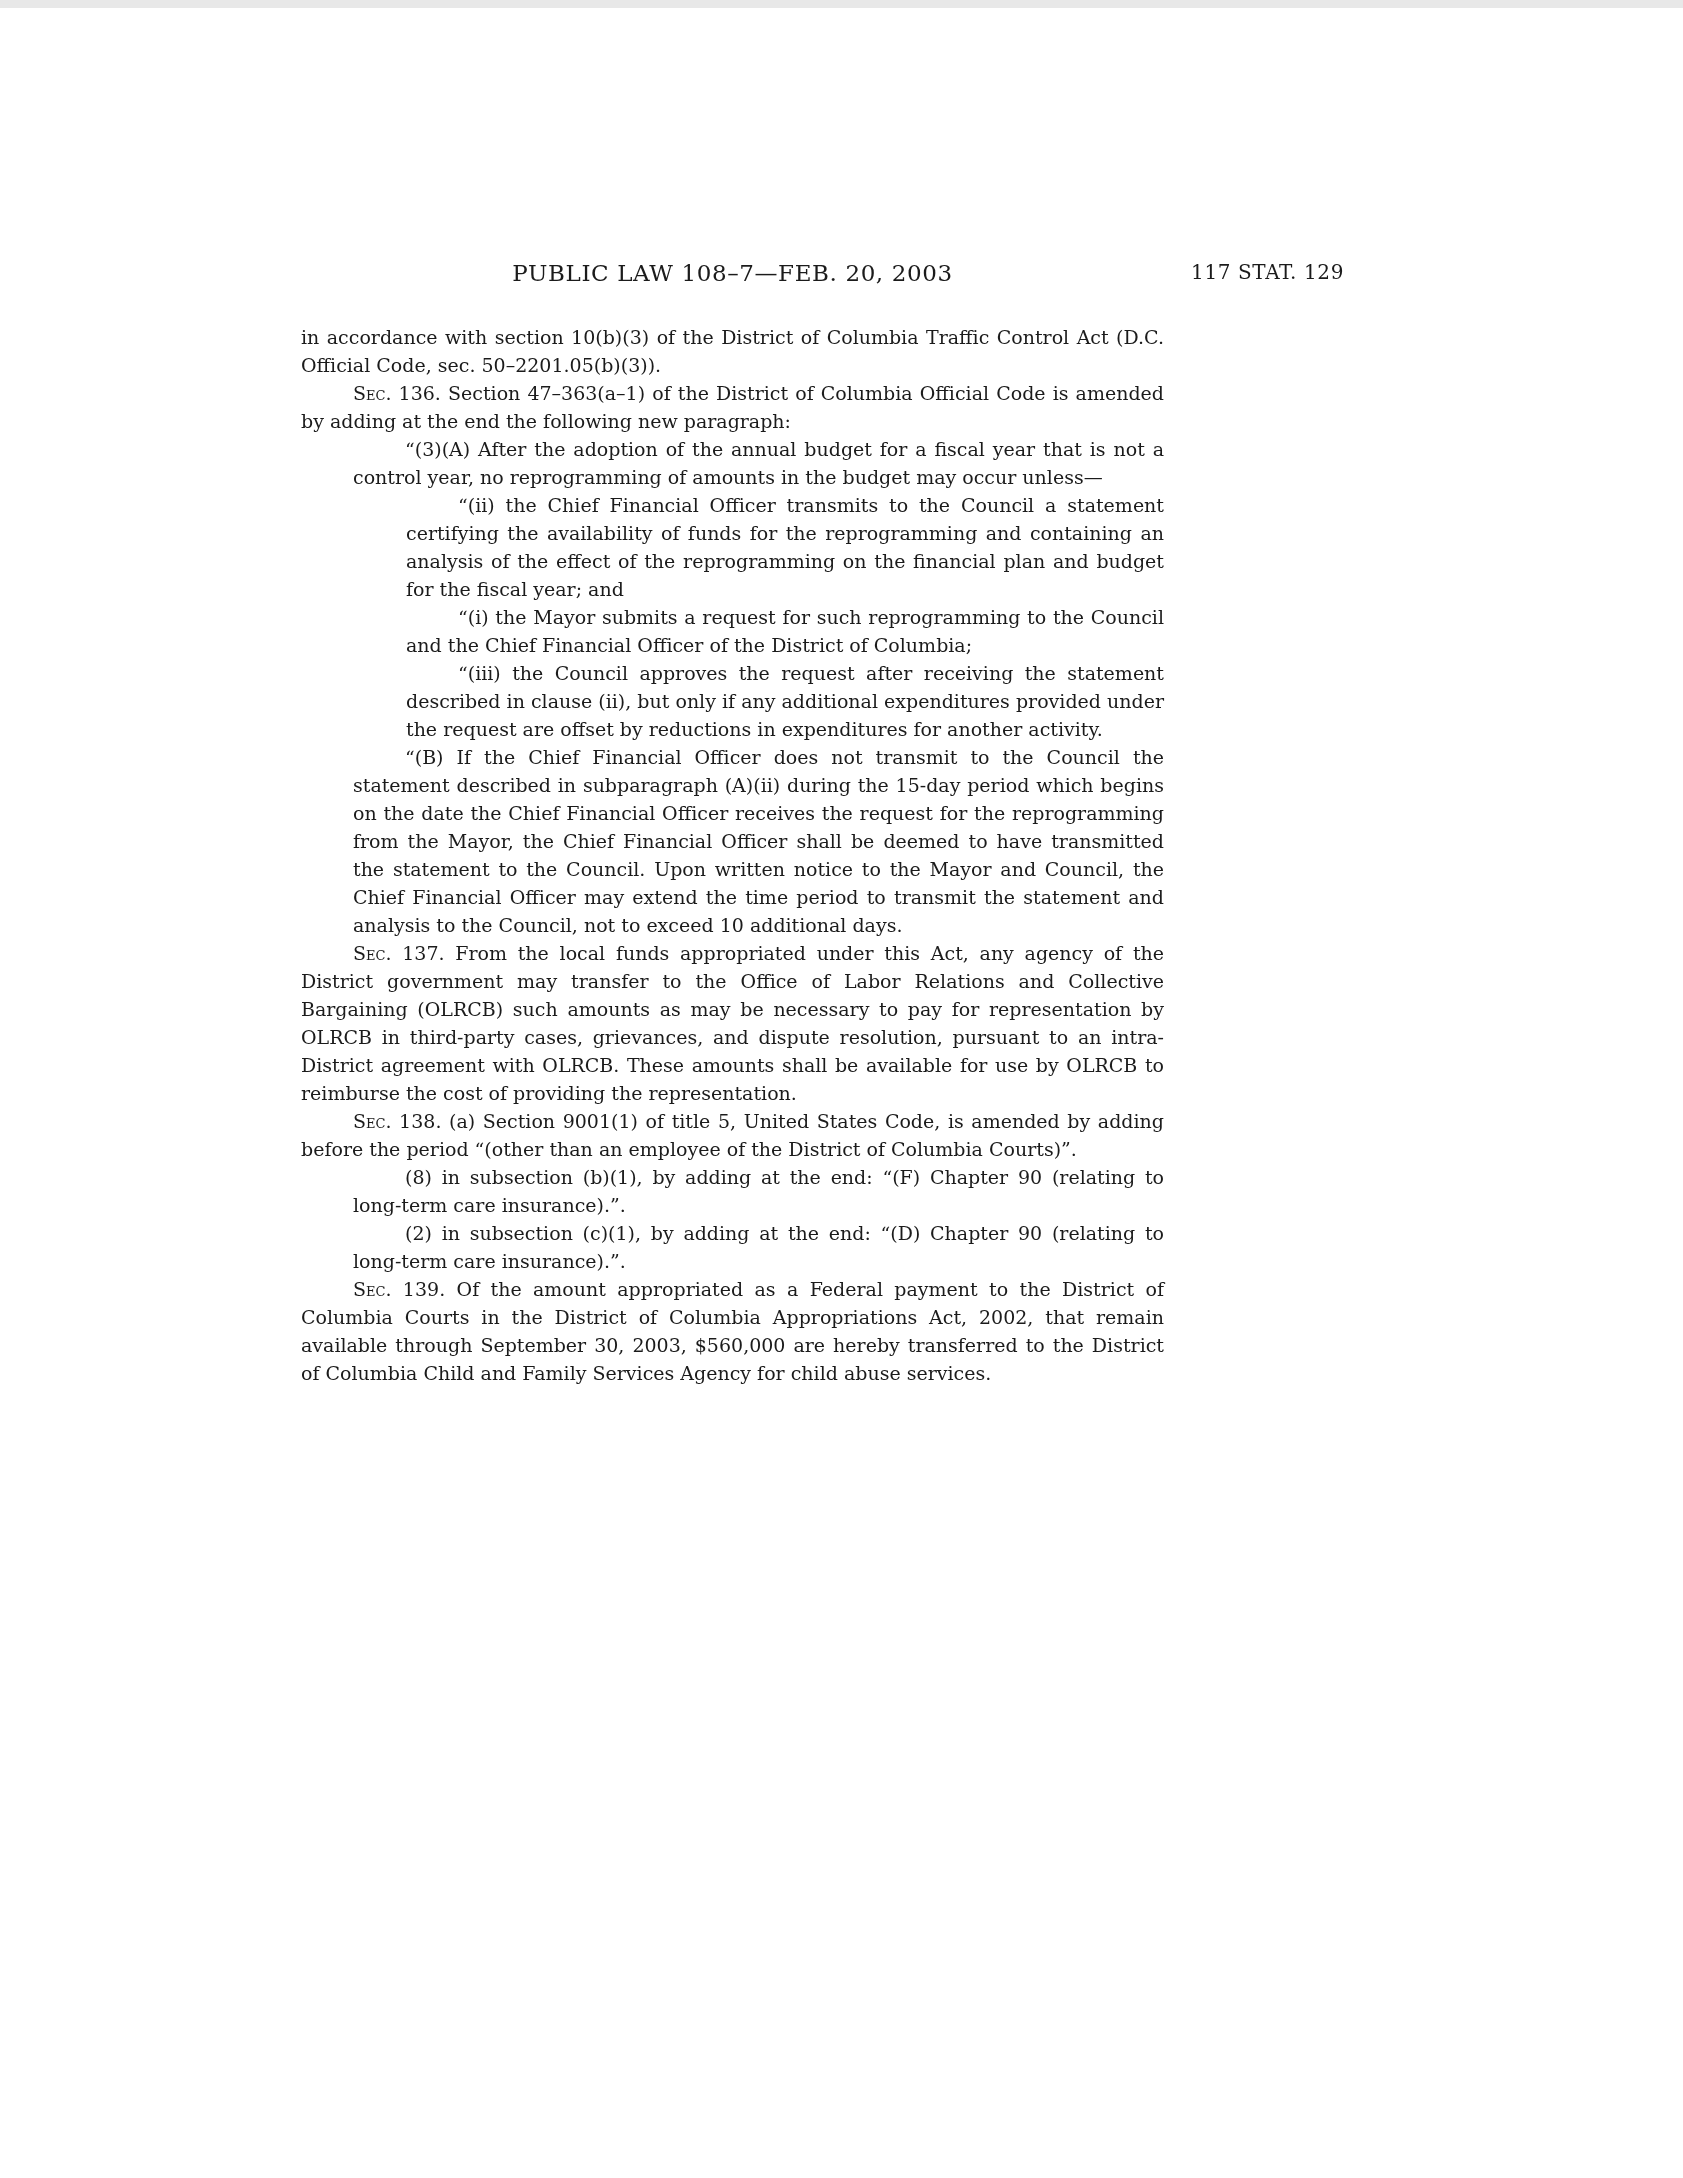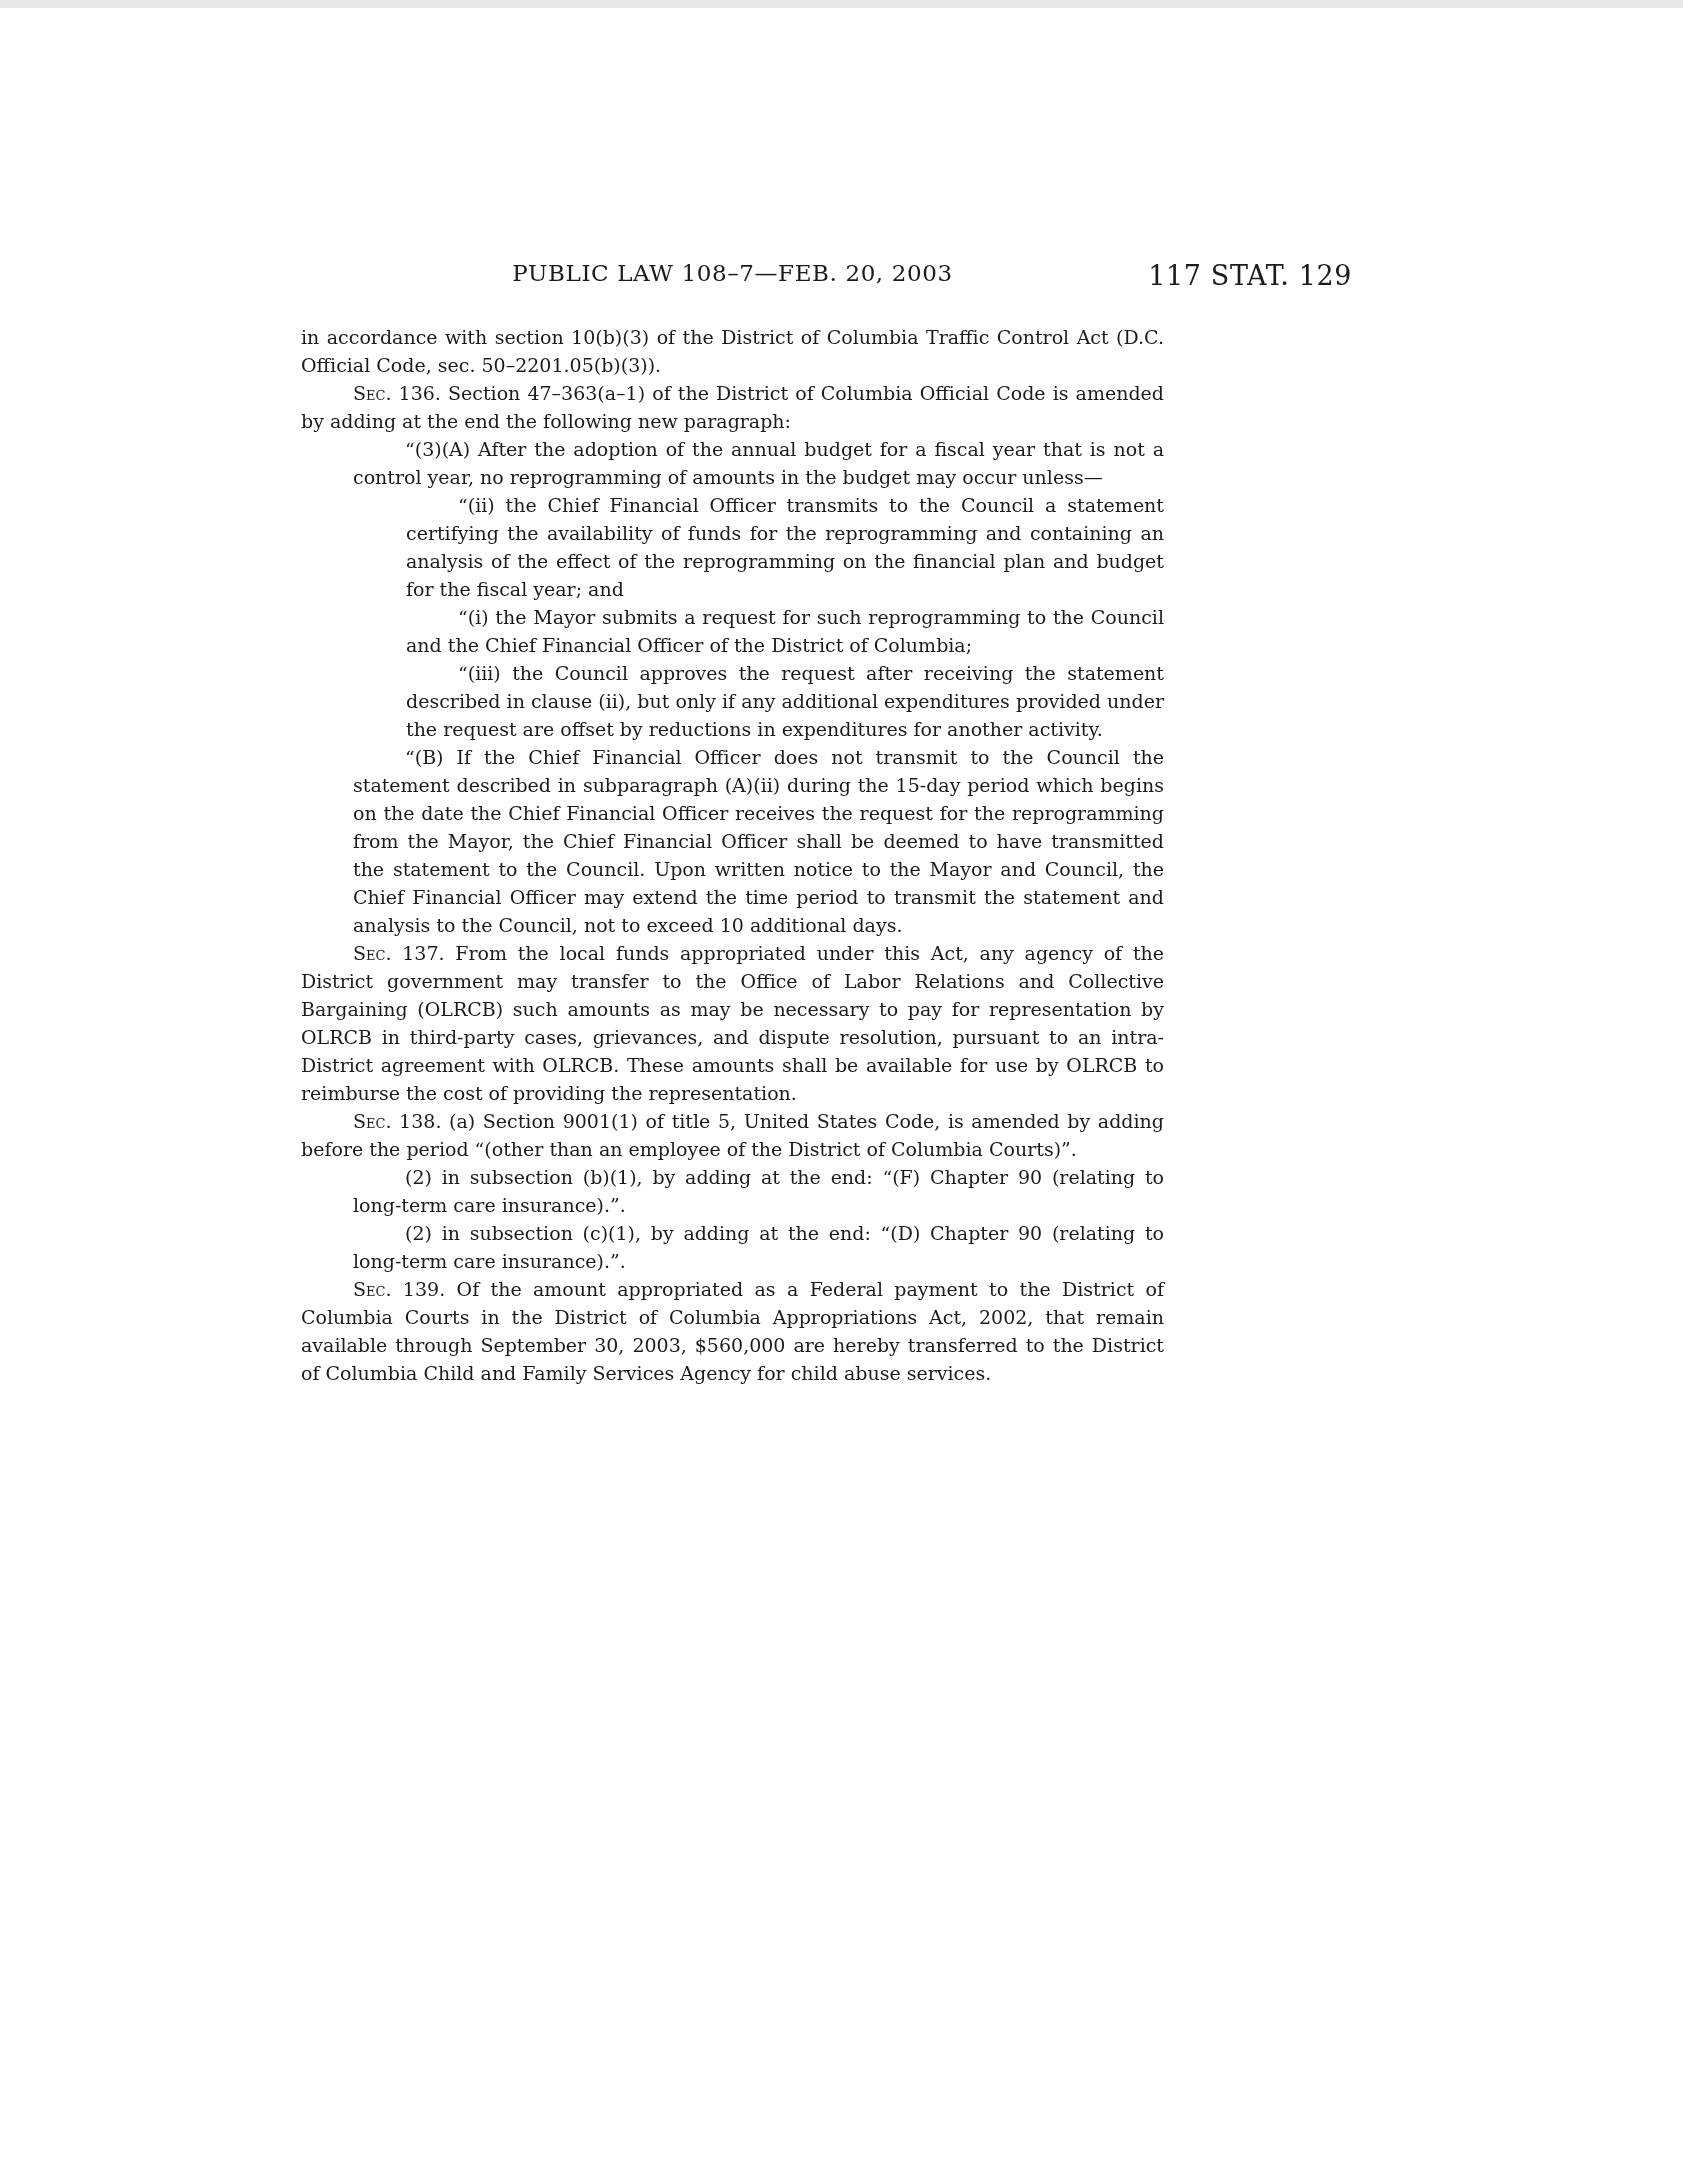--- a/index.html
+++ b/index.html
@@ -26,23 +26,23 @@
     left: 0;
     top: 0;
     width: 863px;
     text-align: center;
     font-size: 23px;
     letter-spacing: 0.6px;
     white-space: nowrap;
   }
   .head-page {
     position: absolute;
-    right: 4px;
+    right: 12px;
     top: 0;
-    font-size: 27px;
+    font-size: 20px;
     letter-spacing: 0.6px;
     white-space: nowrap;
   }
   .body-text {
     position: absolute;
     top: 315px;
     left: 301px;
     width: 863px;
   }
   .para {
@@ -70,19 +70,19 @@
   <main class="body-text" id="body-text">
       <p class="para indent-0"><span>in accordance with section 10(b)(3) of the District of Columbia Traffic Control Act (D.C. Official Code, sec. 50–2201.05(b)(3)).</span></p>
       <p class="para indent-0 fli"><span class="sc">Sec.</span><span> 136. Section 47–363(a–1) of the District of Columbia Official Code is amended by adding at the end the following new paragraph:</span></p>
       <p class="para indent-1 fli"><span>“(3)(A) After the adoption of the annual budget for a fiscal year that is not a control year, no reprogramming of amounts in the budget may occur unless—</span></p>
       <p class="para indent-2 fli"><span>“(ii) the Chief Financial Officer transmits to the Council a statement certifying the availability of funds for the reprogramming and containing an analysis of the effect of the reprogramming on the financial plan and budget for the fiscal year; and</span></p>
       <p class="para indent-2 fli"><span>“(i) the Mayor submits a request for such reprogramming to the Council and the Chief Financial Officer of the District of Columbia;</span></p>
       <p class="para indent-2 fli"><span>“(iii) the Council approves the request after receiving the statement described in clause (ii), but only if any additional expenditures provided under the request are offset by reductions in expenditures for another activity.</span></p>
       <p class="para indent-1 fli"><span>“(B) If the Chief Financial Officer does not transmit to the Council the statement described in subparagraph (A)(ii) during the 15-day period which begins on the date the Chief Financial Officer receives the request for the reprogramming from the Mayor, the Chief Financial Officer shall be deemed to have transmitted the statement to the Council. Upon written notice to the Mayor and Council, the Chief Financial Officer may extend the time period to transmit the statement and analysis to the Council, not to exceed 10 additional days.</span></p>
       <p class="para indent-0 fli"><span class="sc">Sec.</span><span> 137. From the local funds appropriated under this Act, any agency of the District government may transfer to the Office of Labor Relations and Collective Bargaining (OLRCB) such amounts as may be necessary to pay for representation by OLRCB in third-party cases, grievances, and dispute resolution, pursuant to an intra-District agreement with OLRCB. These amounts shall be available for use by OLRCB to reimburse the cost of providing the representation.</span></p>
       <p class="para indent-0 fli"><span class="sc">Sec.</span><span> 138. (a) Section 9001(1) of title 5, United States Code, is amended by adding before the period “(other than an employee of the District of Columbia Courts)”.</span></p>
-      <p class="para indent-1 fli"><span>(2) in subsection (b)(1), by adding at the end: “(F) Chapter 90 (relating to long-term care insurance).”.</span></p>
+      <p class="para indent-1 fli"><span>(8) in subsection (b)(1), by adding at the end: “(F) Chapter 90 (relating to long-term care insurance).”.</span></p>
       <p class="para indent-1 fli"><span>(2) in subsection (c)(1), by adding at the end: “(D) Chapter 90 (relating to long-term care insurance).”.</span></p>
       <p class="para indent-0 fli"><span class="sc">Sec.</span><span> 139. Of the amount appropriated as a Federal payment to the District of Columbia Courts in the District of Columbia Appropriations Act, 2002, that remain available through September 30, 2003, $560,000 are hereby transferred to the District of Columbia Child and Family Services Agency for child abuse services.</span></p>
     </main>
 
 </div>
 
 
 </body></html>

